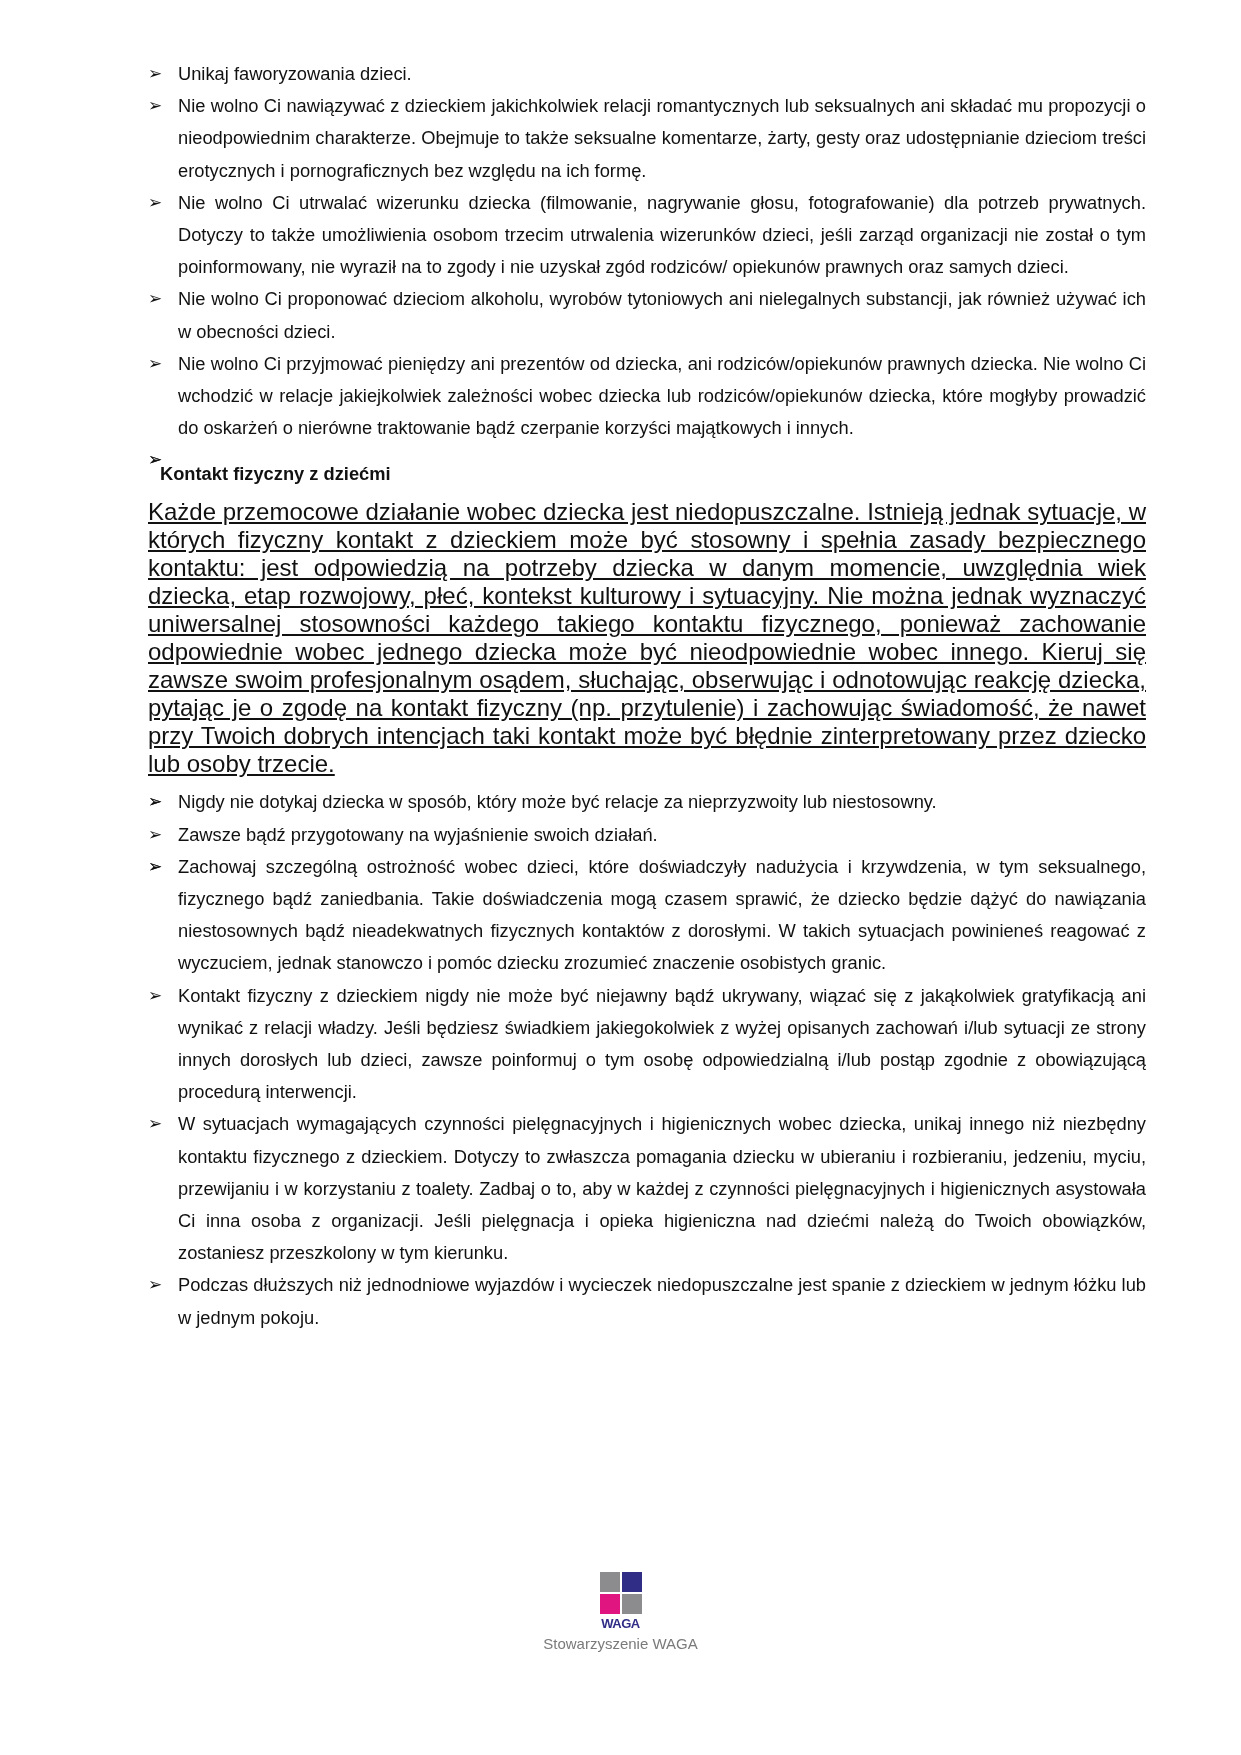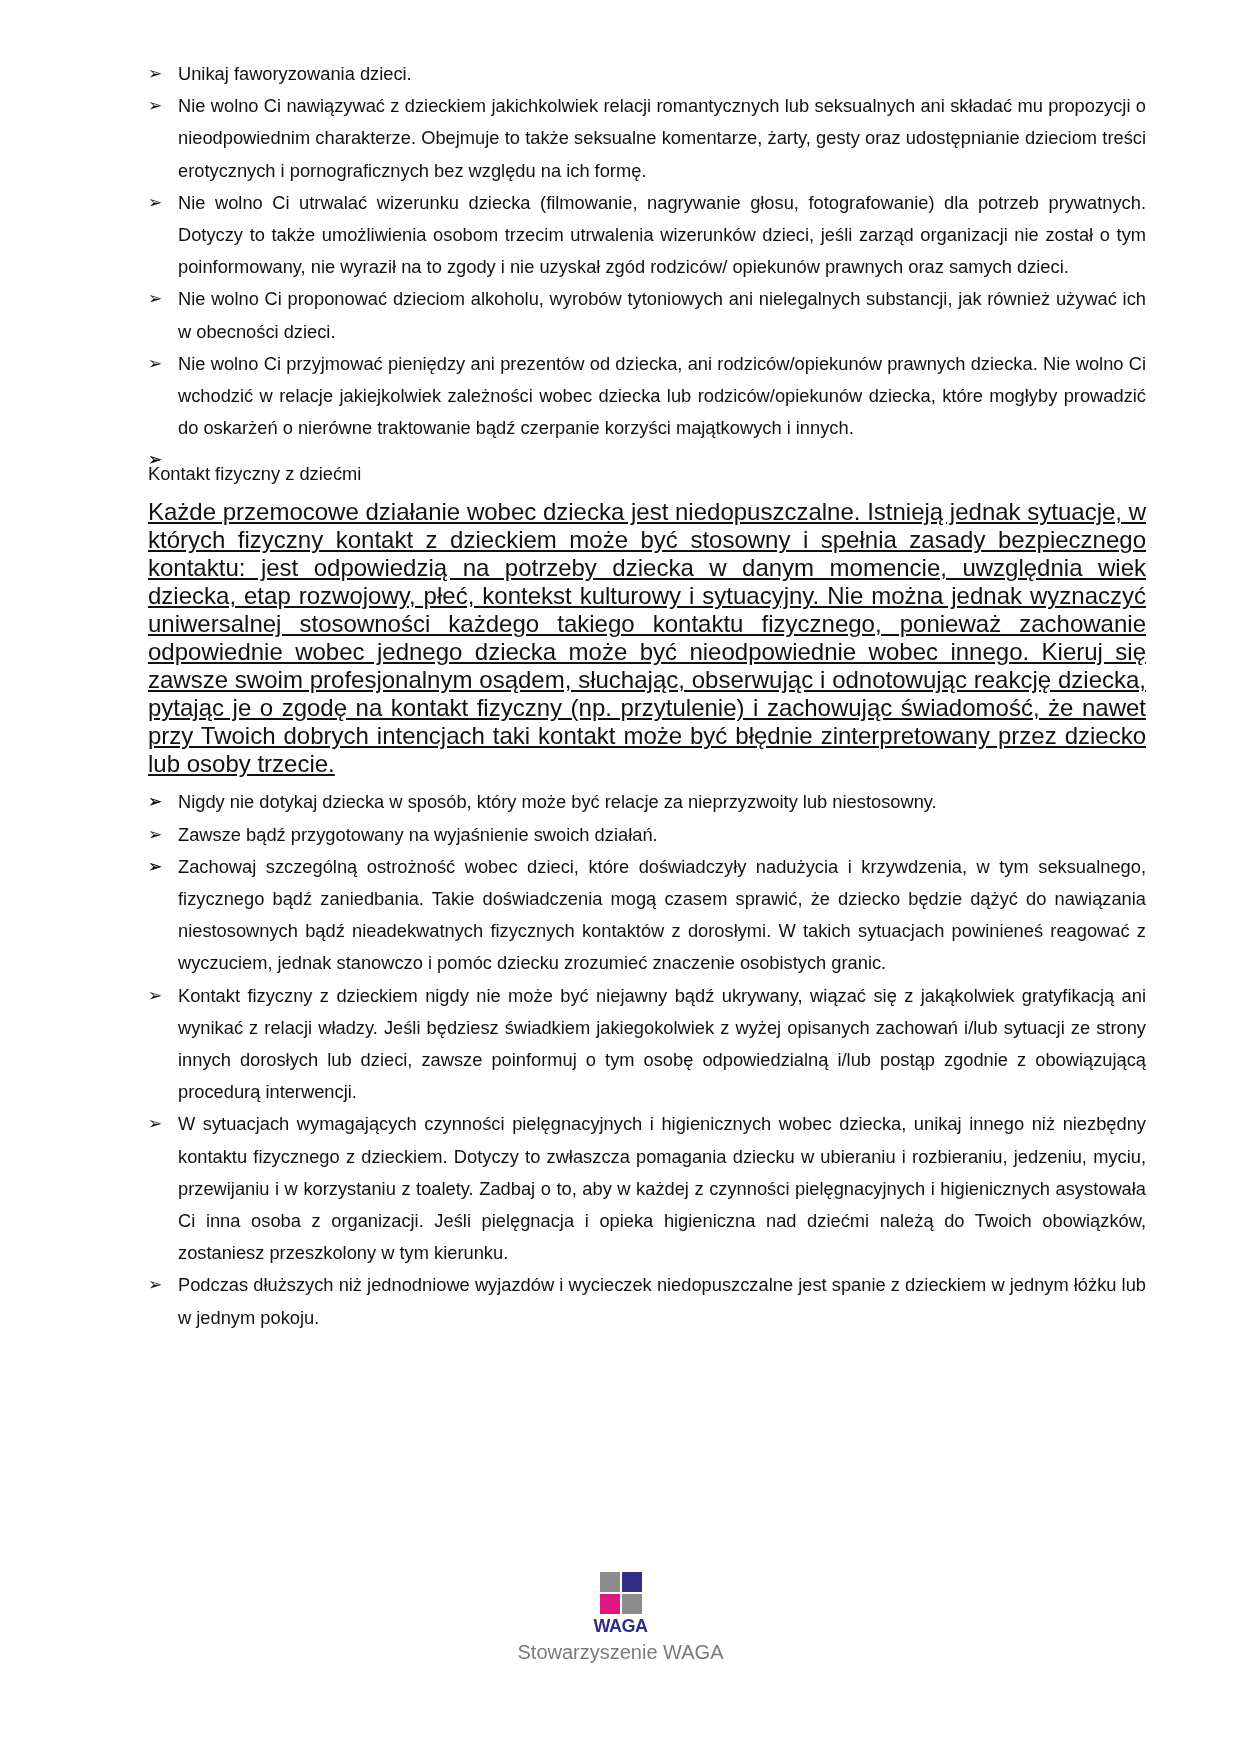--- a/index.html
+++ b/index.html
@@ -3,32 +3,32 @@
 <meta charset="utf-8">
 <style>
   html, body { margin: 0; padding: 0; background: #ffffff; }
   body { width: 1241px; height: 1755px; position: relative; overflow: hidden;
          font-family: "Liberation Sans", sans-serif; color: #111; }
   .page { position: absolute; left: 148px; top: 58px; width: 998px; }
   ul.bullets { list-style: none; margin: 0; padding: 0; }
   ul.bullets li { position: relative; padding-left: 30px; font-size: 18.3px;
                   line-height: 32.2px; text-align: justify; }
   ul.bullets li .arrow { position: absolute; left: 0; top: 0; font-size: 17px; }
-  .heading { font-weight: normal; font-size: 18.3px; margin: 16px 0 10px 0; line-height: 28px; }
+  .heading { font-weight: bold; font-size: 18.3px; margin: 16px 0 10px 12px; line-height: 28px; }
   .para { font-size: 24px; line-height: 28px; text-align: justify; margin: 0 0 8px 0; text-decoration: underline; }
   .list2 li { line-height: 32.2px; }
   .footer { position: absolute; left: 0; width: 1241px; top: 1572px; text-align: center; }
   .logo { width: 42px; height: 42px; margin: 0 auto; display: grid;
           grid-template-columns: 20px 20px; grid-gap: 2px; }
   .logo div { width: 20px; height: 20px; }
   .logo .g { background: #8c8c8f; }
   .logo .b { background: #2f2d86; }
   .logo .p { background: #e0157f; }
-  .logo-text { color: #2f2d86; font-size: 18px; font-weight: bold; margin-top: 2px; letter-spacing: -0.5px; }
-  .org { color: #7a7a7a; font-size: 20px; margin-top: 4px; }
+  .logo-text { color: #2f2d86; font-size: 13px; font-weight: bold; margin-top: 2px; letter-spacing: -0.5px; }
+  .org { color: #7a7a7a; font-size: 15px; margin-top: 4px; }
 </style>
 </head>
 <body>
 
 <div class="page">
   <ul class="bullets">
     <li><span class="arrow">➢</span><span>Unikaj faworyzowania dzieci.</span></li>
     <li><span class="arrow">➢</span><span>Nie wolno Ci nawiązywać z dzieckiem jakichkolwiek relacji romantycznych lub seksualnych ani składać mu propozycji o nieodpowiednim charakterze. Obejmuje to także seksualne komentarze, żarty, gesty oraz udostępnianie dzieciom treści erotycznych i pornograficznych bez względu na ich formę.</span></li>
     <li><span class="arrow">➢</span><span>Nie wolno Ci utrwalać wizerunku dziecka (filmowanie, nagrywanie głosu, fotografowanie) dla potrzeb prywatnych. Dotyczy to także umożliwienia osobom trzecim utrwalenia wizerunków dzieci, jeśli zarząd organizacji nie został o tym poinformowany, nie wyraził na to zgody i nie uzyskał zgód rodziców/ opiekunów prawnych oraz samych dzieci.</span></li>
     <li><span class="arrow">➢</span><span>Nie wolno Ci proponować dzieciom alkoholu, wyrobów tytoniowych ani nielegalnych substancji, jak również używać ich w obecności dzieci.</span></li>

